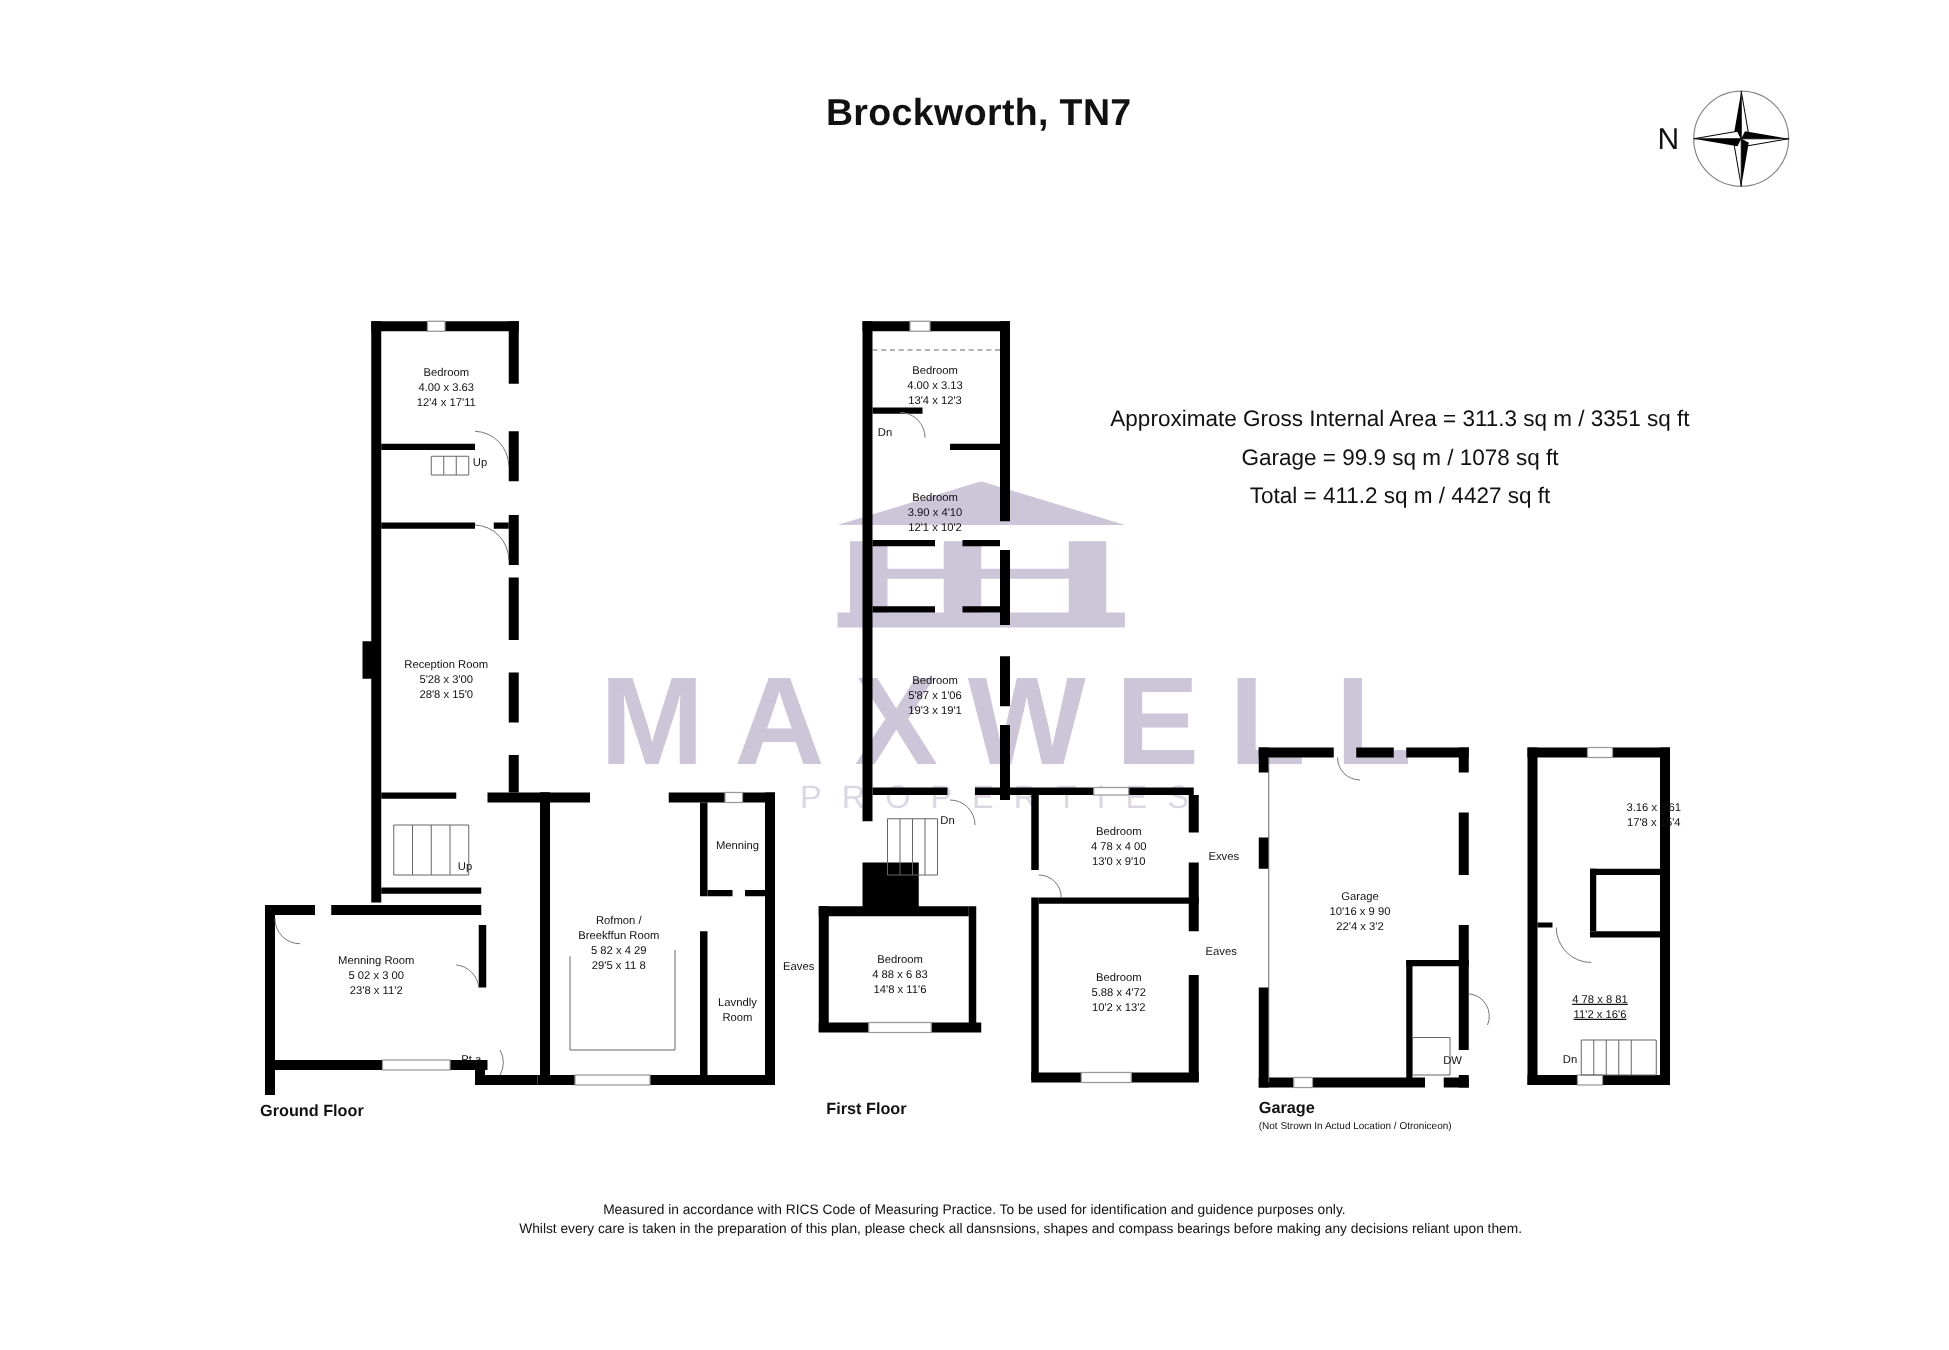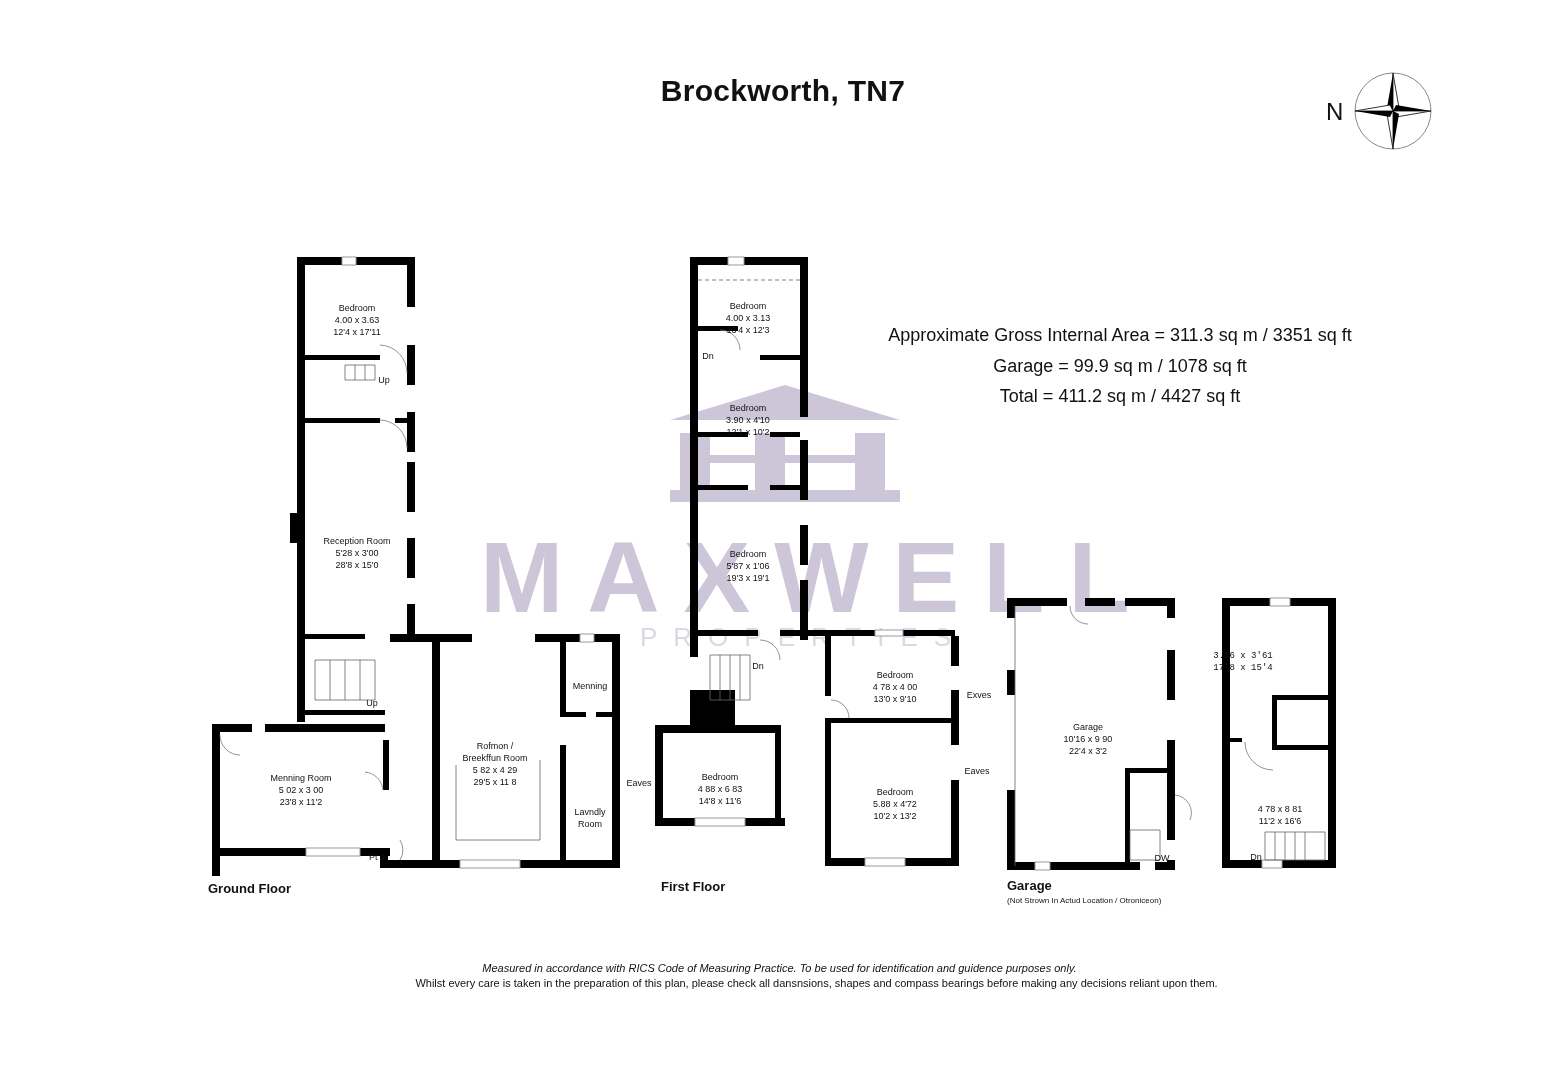--- a/index.html
+++ b/index.html
@@ -6,21 +6,21 @@
   body { width:1559px; height:1080px; position:relative; overflow:hidden; font-family:"Liberation Sans", sans-serif; color:#111; }
   .abs { position:absolute; }
   .title { left:0; width:1534px; top:74px; text-align:center; font-weight:bold; font-size:30px; letter-spacing:0.3px;margin-left:16px; }
   .compass-label { left:1326px; top:98px; font-size:24px; }
   .compass { left:1352px; top:70px; width:82px; height:82px; }
   .area { left:860px; width:520px; text-align:center; font-size:18px; }
   .wm-house { left:660px; top:385px; width:250px; height:130px; }
   .wm-text { left:480px; top:520px; width:600px; text-align:center; font-size:100px; font-weight:bold; color:#cdc5d8; letter-spacing:24px; }
   .wm-sub { left:640px; top:622px; width:300px; text-align:center; font-size:26px; color:#ddd7e4; letter-spacing:16px; }
   .plan { left:0; top:0; width:1559px; height:1080px; }
-  .rlabel { font-size:9px; text-align:center; line-height:12px;margin-top:10px; }
+  .rlabel { font-size:9px; text-align:center; line-height:12px; }
   .floor-label { font-weight:bold; font-size:13px; }
   .note { font-size:8px; }
   .footer { left:0; width:1559px; text-align:center; font-size:11px; }
 </style>
 </head>
 <body>
 
 <div class="abs title">Brockworth, TN7</div>
 
 <div class="abs compass-label">N</div>
@@ -257,26 +257,26 @@
 <div class="abs rlabel" style="left:962px; top:679px; width:34px;">Exves</div>
 <div class="abs rlabel" style="left:960px; top:755px; width:34px;">Eaves</div>
 <div class="abs floor-label" style="left:661px; top:879px;">First Floor</div>
 
 <div class="abs rlabel" style="left:1040px; top:711px; width:96px;">
   <div>Garage</div>
   <div>10'16 x 9 90</div>
   <div>22'4 x 3'2</div>
 </div>
 <div class="abs rlabel" style="left:1152px; top:842px; width:20px;">DW</div>
-<div class="abs rlabel" style="left:1198px; top:640px; width:90px;font-family:Liberation Mono, monospace;">
+<div class="abs rlabel" style="left:1278px; top:640px; width:90px;">
   <div>3.16 x 3'61</div>
   <div>17'8 x 15'4</div>
 </div>
-<div class="abs rlabel" style="left:1235px; top:793px; width:90px;">
+<div class="abs rlabel" style="left:1235px; top:793px; width:90px;text-decoration:underline;">
   <div>4 78 x 8 81</div>
   <div>11'2 x 16'6</div>
 </div>
 <div class="abs rlabel" style="left:1248px; top:841px; width:16px;">Dn</div>
 <div class="abs floor-label" style="left:1007px; top:878px;">Garage</div>
 <div class="abs note" style="left:1007px; top:896px;">(Not Strown In Actud Location / Otroniceon)</div>
 
-<div class="abs footer" style="top:962px;font-style:italic;">Measured in accordance with RICS Code of Measuring Practice. To be used for identification and guidence purposes only.</div>
+<div class="abs footer" style="top:962px;">Measured in accordance with RICS Code of Measuring Practice. To be used for identification and guidence purposes only.</div>
 <div class="abs footer" style="top:977px;padding-left:37px;">Whilst every care is taken in the preparation of this plan, please check all dansnsions, shapes and compass bearings before making any decisions reliant upon them.</div>
 
 </body></html>

